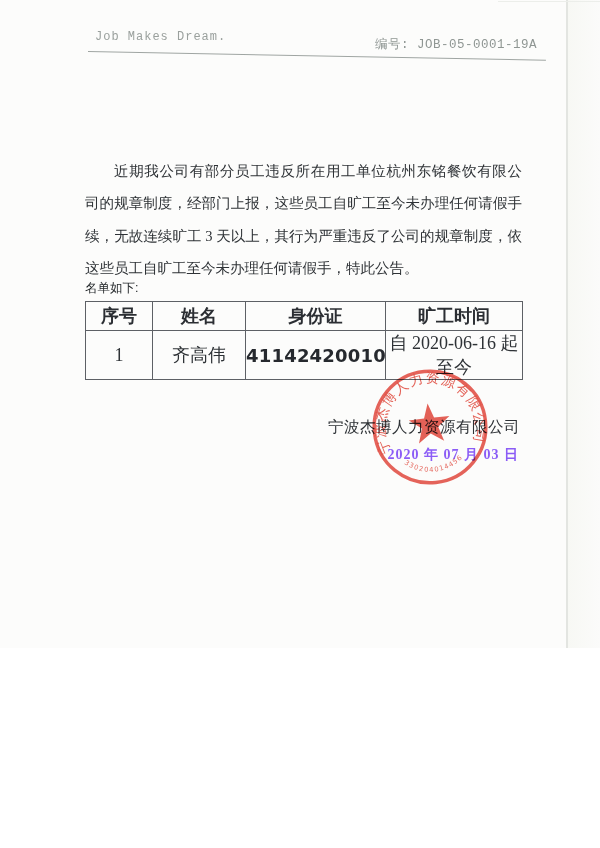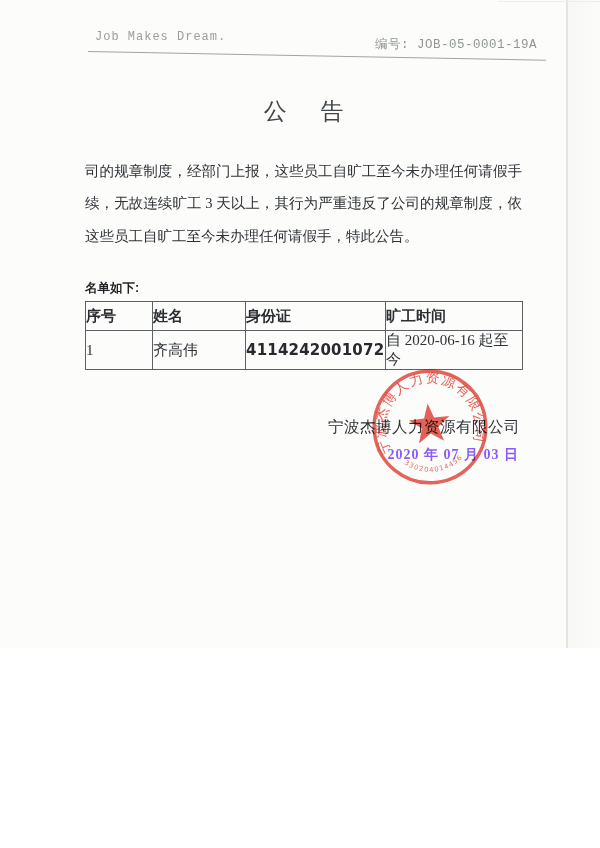--- a/index.html
+++ b/index.html
@@ -36,30 +36,30 @@
     position:absolute; left:85px; top:155px; width:437px;
     font-size:14.5px; line-height:32.4px; color:#2e3236;
   }
   .para .ln { text-align:justify; text-align-last:justify; }
   .para .ln.first { text-indent:2em; }
   .para .ln.last { text-align-last:left; }
   
   .list-label {
     position:absolute; left:85px; top:280px;
     font-family:"Liberation Sans","DejaVu Sans",sans-serif;
-    font-size:12.5px; font-weight:bold; color:#1f2326;
+    font-size:12.5px; font-weight:normal; color:#1f2326;
   }
   
   table.roster {
     position:absolute; left:85px; top:301px; width:437px;
     border-collapse:collapse; table-layout:fixed; color:#2e3236;
   }
   table.roster td {
-    border:1.2px solid #5d6065; vertical-align:middle;
-    font-size:15px; padding:0; overflow:hidden;
+    border:1.2px solid #5d6065; text-align:center; vertical-align:middle;
+    font-size:18px; padding:0; overflow:hidden;
   }
   table.roster tr.hdr td { height:28px; color:#2b2e33; font-weight:600; }
   table.roster tr.row td { height:31px; }
   td.cell-id {
     font-family:"DejaVu Sans","Liberation Sans",sans-serif;
     font-weight:bold; font-size:13px; letter-spacing:0.2px; color:#26292e;
   }
   
   .sig-company {
     position:absolute; right:80px; top:417px;
@@ -88,23 +88,23 @@
 </style>
 </head>
 <body>
 
 <div class="page">
 
   <div class="hdr-slogan">Job Makes Dream.</div>
   <div class="hdr-no">编号: JOB-05-0001-19A</div>
   <div class="hdr-line"></div>
 
-  <div class="title">公 告</div>
 
   <div class="para">
+    <div class="ln first">近期我公司有部分员工违反所在用工单位杭州东铭餐饮有限公</div>
     <div class="ln">司的规章制度，经部门上报，这些员工自旷工至今未办理任何请假手</div>
     <div class="ln">续，无故连续旷工 3 天以上，其行为严重违反了公司的规章制度，依</div>
     <div class="ln last">这些员工自旷工至今未办理任何请假手，特此公告。</div>
   </div>
 
   <div class="list-label">名单如下:</div>
 
   <table class="roster">
     <colgroup>
       <col style="width:67px">

